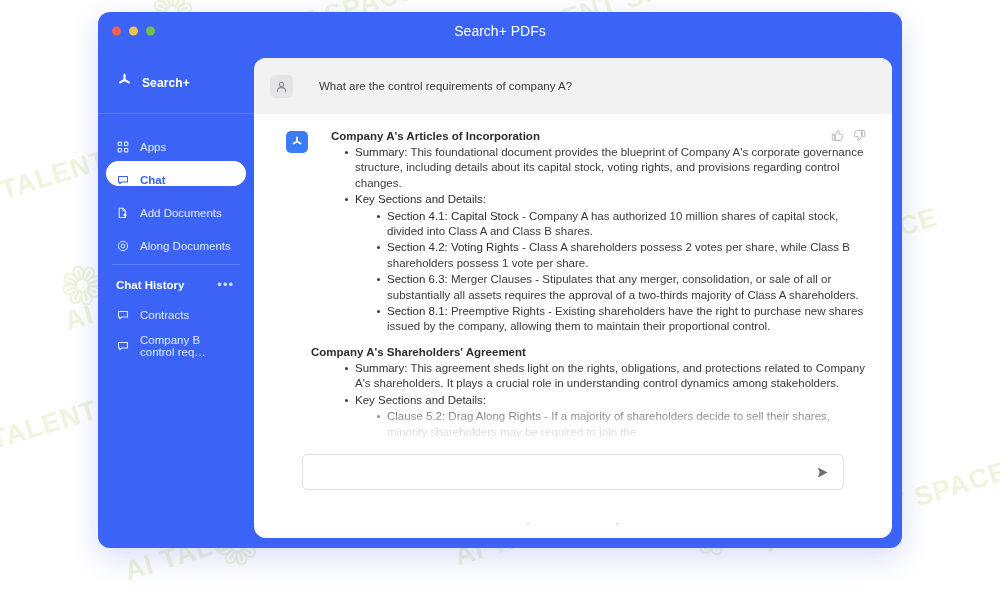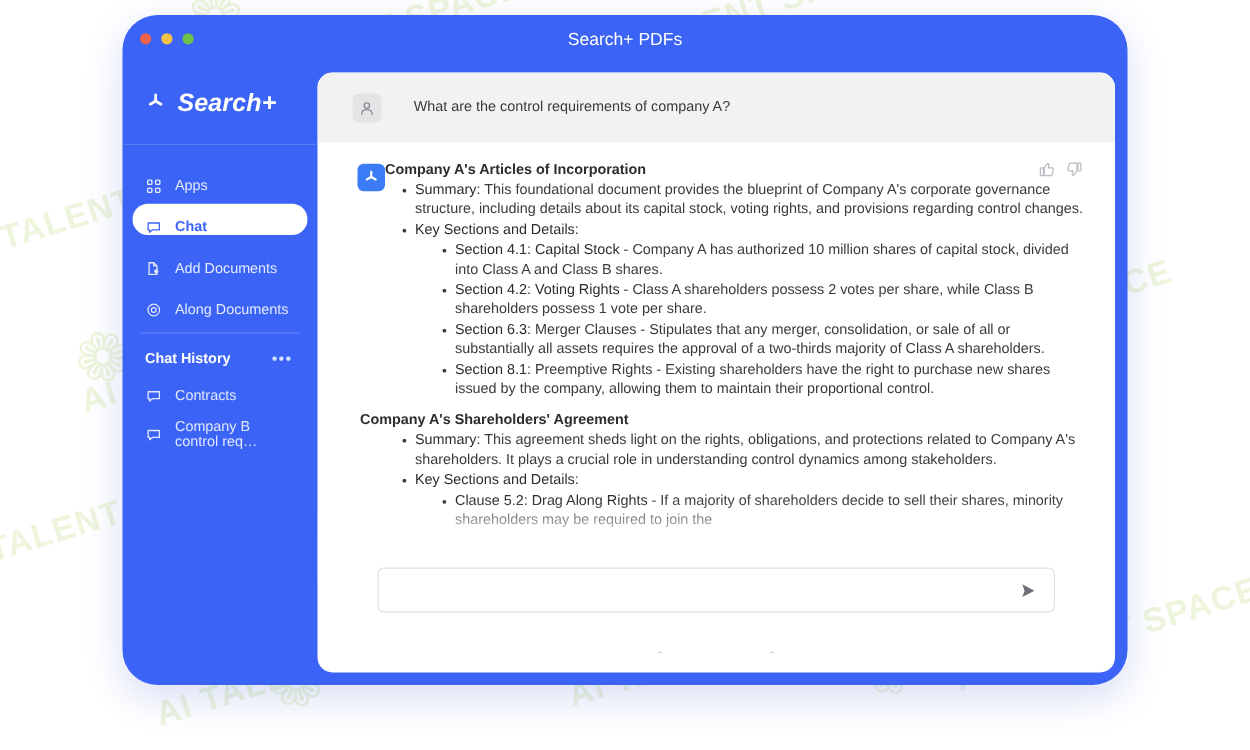--- a/index.html
+++ b/index.html
@@ -35,21 +35,21 @@
     transform: rotate(-17deg);
     user-select: none;
   }
 
   
   .window {
     position: absolute;
     left: 98px; top: 12px;
     width: 804px; height: 536px;
     background: #3b63f6;
-    border-radius: 28px;
+    border-radius: 12px;
     z-index: 1;
     box-shadow: 0 10px 30px rgba(40,70,200,0.18);
     overflow: hidden;
   }
 
   .titlebar {
     position: relative;
     height: 38px;
     display: flex;
     align-items: center;
@@ -87,24 +87,23 @@
     position: relative;
   }
   .brand {
     display: flex;
     align-items: center;
     gap: 9px;
     padding: 10px 0 10px 18px;
   }
   .brand-name {
     color: #ffffff;
-    font-size: 20px;
+    font-size: 12px;
     font-weight: 700;
     letter-spacing: .1px;
-    font-style: italic;
   }
   .brand-sep {
     height: 1px;
     background: rgba(255,255,255,0.15);
     margin: 10px 0 14px 0;
   }
 
   .nav { padding: 0 8px; }
   .nav-item {
     display: flex;
@@ -176,42 +175,42 @@
     border-radius: 12px;
     position: relative;
     overflow: hidden;
   }
 
   .qbar {
     background: #f2f2f3;
     height: 56px;
     display: flex;
     align-items: center;
-    padding-left: 28px;
+    padding-left: 16px;
     gap: 26px;
   }
   .avatar-user {
     width: 23px; height: 23px;
     border-radius: 5px;
     background: #e4e4e6;
     display: flex; align-items: center; justify-content: center;
     flex: 0 0 23px;
   }
   .qtext {
     color: #3a3a3c;
     font-size: 11.5px;
   }
 
   .answer {
     position: relative;
     padding: 16px 24px 0 32px;
     height: 352px;
     overflow: hidden;
   }
-  .ans-row { display: flex; }
+  .ans-row { display: flex; gap: 23px; }
   .avatar-bot {
     width: 22px; height: 22px;
     border-radius: 5px;
     background: #3b7cf6;
     display: flex; align-items: center; justify-content: center;
     flex: 0 0 22px;
     margin-top: 1px;
   }
   .ans-body { flex: 1; min-width: 0; }
 

